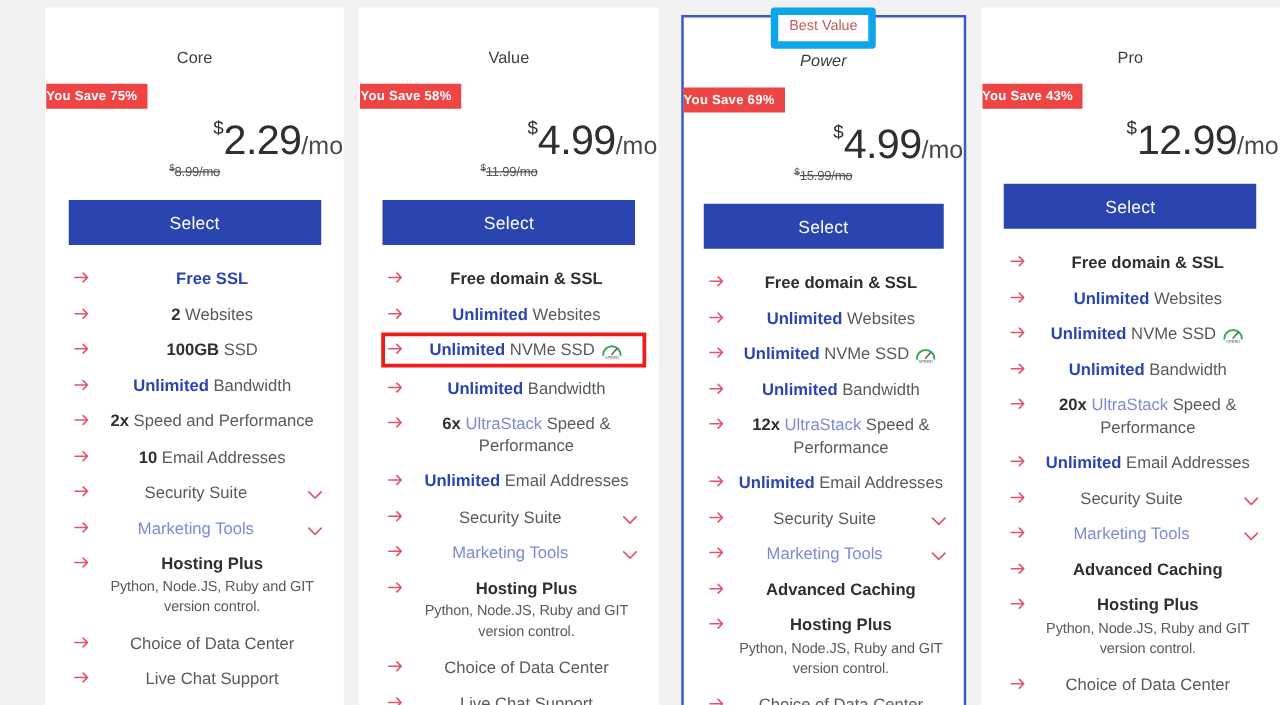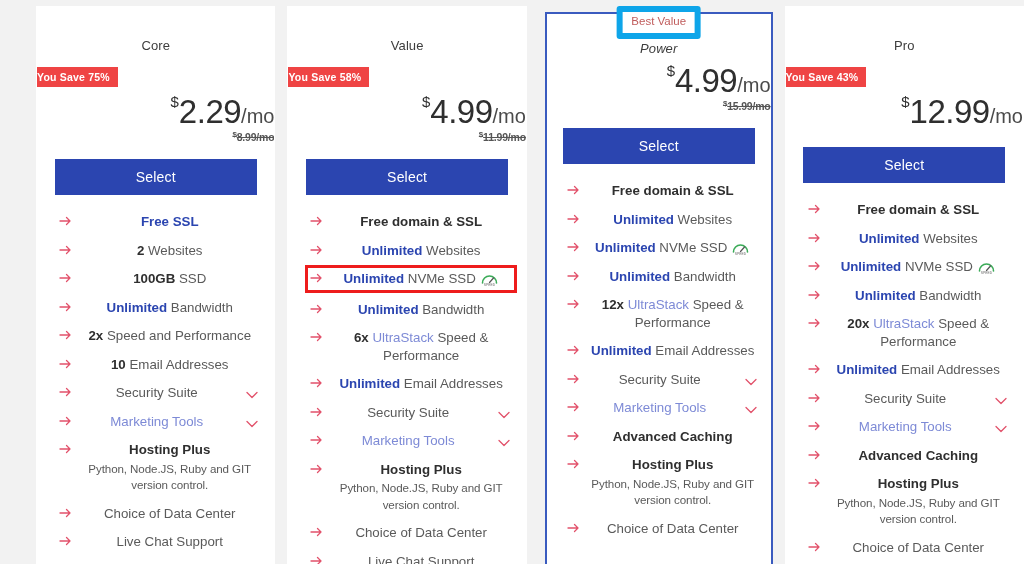--- a/index.html
+++ b/index.html
@@ -83,25 +83,25 @@
   .amount {
     font-size: 33px;
     color: #2f2f2f;
     letter-spacing: -.5px;
   }
   .per {
     font-size: 20px;
     color: #4a4a4a;
   }
   .old-price {
-    text-align: right;
+    text-align: center;
     font-size: 10.5px;
     color: #555;
     text-decoration: line-through;
-    font-weight: bold;
+    font-weight: normal;
     margin-top: -1px;
     letter-spacing: -.2px;
   }
   .old-price .oc { font-size: 8px; vertical-align: 4px; }
   .select-btn {
     display: block;
     width: 202px;
     margin: 16px auto 0 auto;
     background: #2b45b0;
     color: #ffffff;
@@ -269,20 +269,21 @@
           <li class="feat"><span class="arrow"><svg width="14" height="14" viewBox="0 0 14 14">
                 <path d="M1 7h10M7.5 3.5L11 7l-3.5 3.5" fill="none" stroke="#e2526b" stroke-width="1.3" stroke-linecap="round" stroke-linejoin="round"></path>
               </svg></span><span>Live Chat Support</span></li>
         </ul>
       </div>
     </div>
     <div class="plan-wrap featured">
       <div class="best-badge">Best Value</div>
       <div class="card">
         <div class="plan-name">Power</div>
+        <div><span class="save-badge">You Save 69%</span></div>
         <div class="price-row"><span class="cur">$</span><span class="amount">4.99</span><span class="per">/mo</span></div>
         <div class="old-price"><span class="oc">$</span><span>15.99/mo</span></div>
         <button class="select-btn">Select</button>
         <ul class="features">
           <li class="feat"><span class="arrow"><svg width="14" height="14" viewBox="0 0 14 14">
                 <path d="M1 7h10M7.5 3.5L11 7l-3.5 3.5" fill="none" stroke="#e2526b" stroke-width="1.3" stroke-linecap="round" stroke-linejoin="round"></path>
               </svg></span><span class="bold">Free domain &amp; SSL</span></li>
           <li class="feat"><span class="arrow"><svg width="14" height="14" viewBox="0 0 14 14">
                 <path d="M1 7h10M7.5 3.5L11 7l-3.5 3.5" fill="none" stroke="#e2526b" stroke-width="1.3" stroke-linecap="round" stroke-linejoin="round"></path>
               </svg></span><span class="blue">Unlimited</span><span> Websites</span></li>

